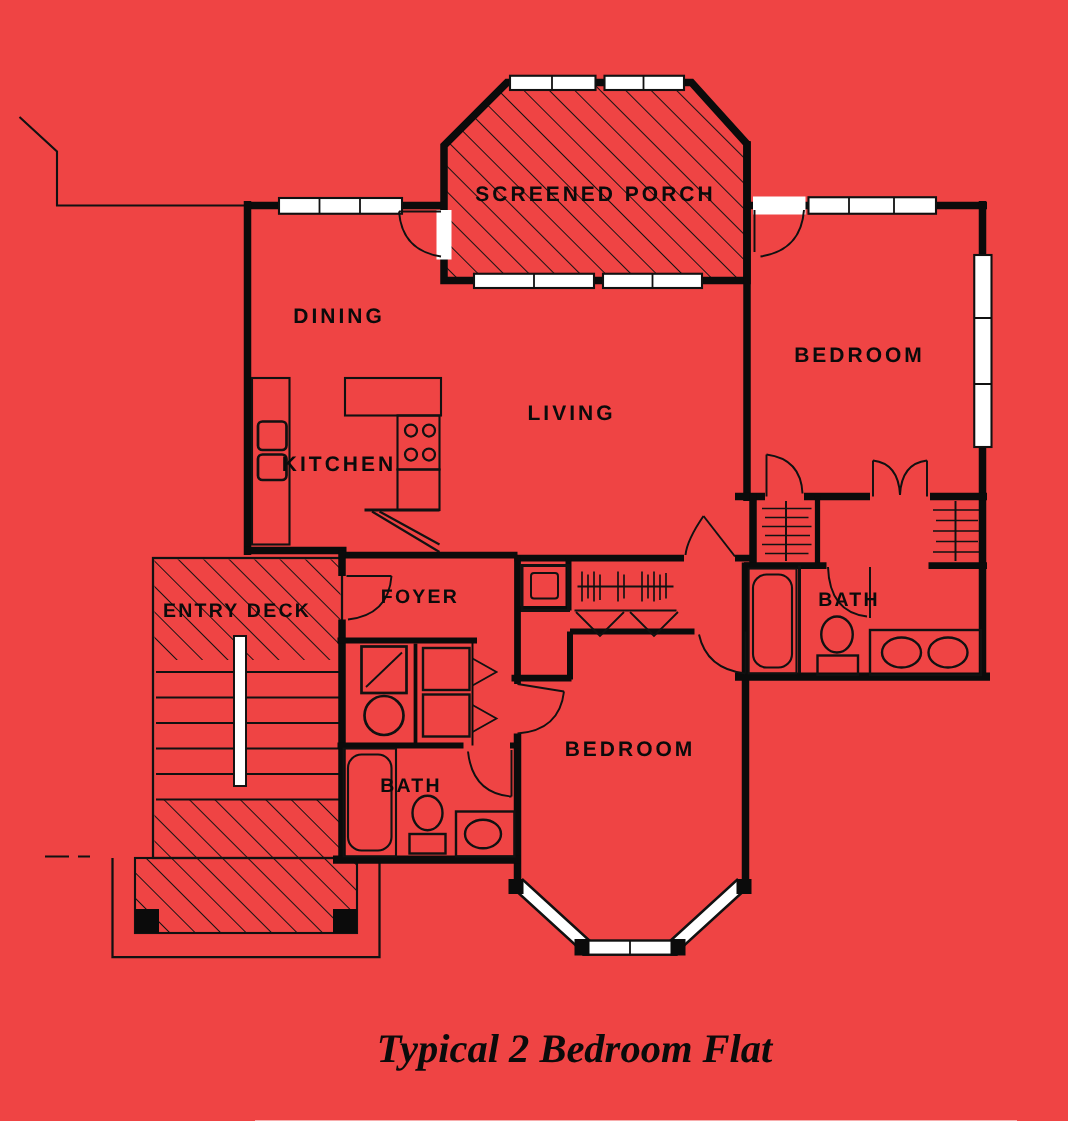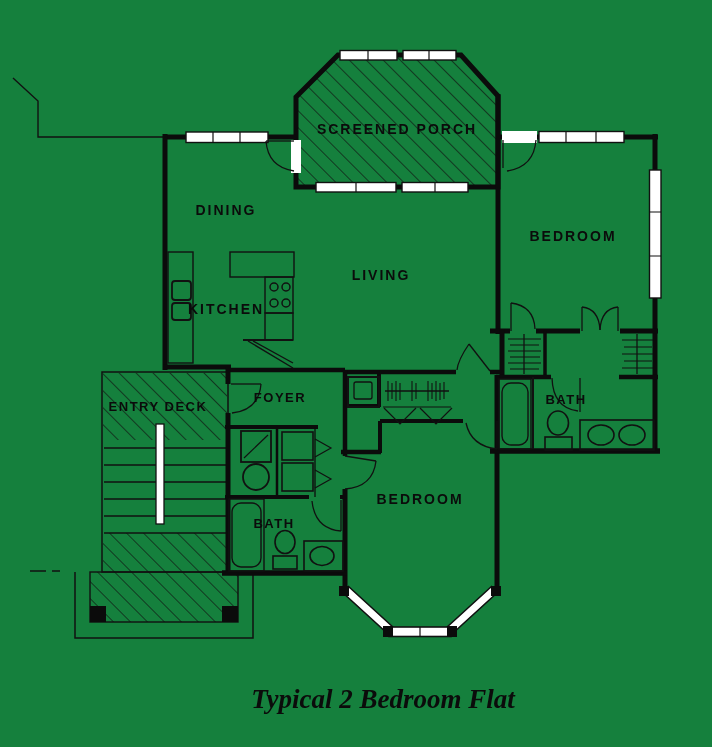--- a/index.html
+++ b/index.html
@@ -1,16 +1,16 @@
 <!DOCTYPE html>
 <html><head>
 <meta charset="utf-8">
 <style>
   html,body{margin:0;padding:0;background:#ffffff;}
-  .page{width:712px;height:747px;background:#15803d;position:relative;overflow:hidden;
+  .page{width:712px;height:747px;background:#ef4444;position:relative;overflow:hidden;
         font-family:"Liberation Sans",sans-serif;}
   svg{display:block;}
   .room-label{font-family:"Liberation Sans",sans-serif;font-weight:bold;font-size:14px;
               letter-spacing:2px;fill:#0b0b0b;text-anchor:middle;}
   .room-label.small{font-size:13px;letter-spacing:1.5px;}
   .caption{font-family:"Liberation Serif",serif;font-style:italic;font-weight:bold;
            font-size:27px;fill:#0b0b0b;text-anchor:middle;}
 </style>
 </head>
 <body>

